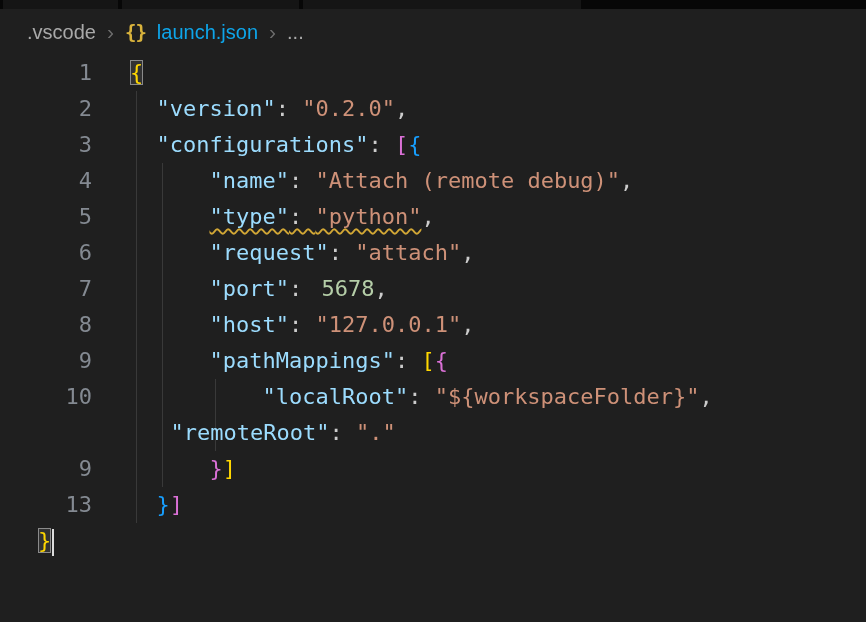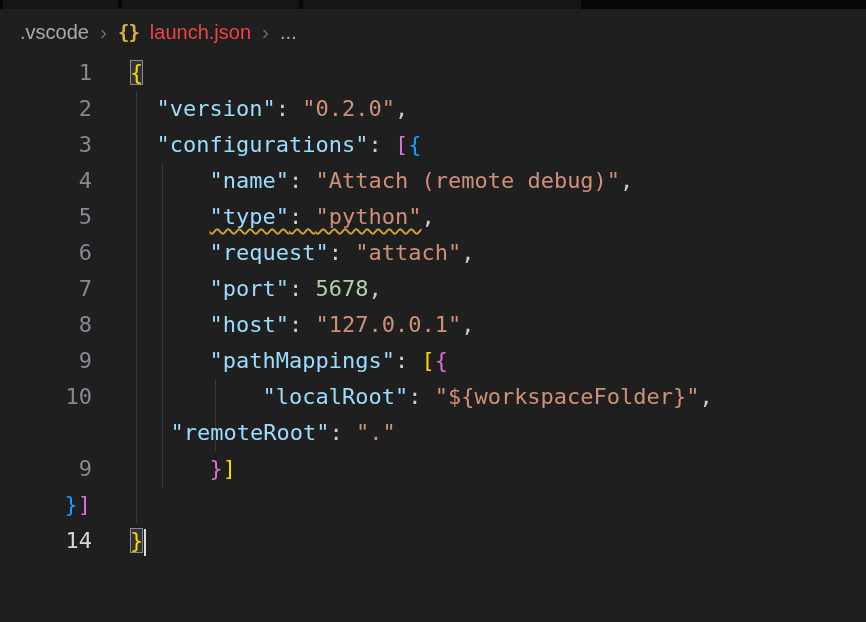--- a/index.html
+++ b/index.html
@@ -16,49 +16,49 @@
   .tab-strip .seg {
     position:absolute; top:0; height:9px; background:#151515;
   }
   .seg1 { left:3px;   width:115px; }
   .seg2 { left:122px; width:177px; }
   .seg3 { left:303px; width:278px; }
 
   
   .breadcrumbs {
     height:46px; display:flex; align-items:center;
-    padding-left:20px; gap:11px;
+    padding-left:27px; gap:11px;
     font-size:20px; color:var(--breadcrumbText, #a9a9a9);
   }
   .crumb-sep { color:#6d6d6d; font-size:21px; line-height:1; transform:translateY(-1px); }
   .json-icon {
     color:var(--jsonIcon, #d9b33c);
     font-family:"DejaVu Sans Mono", monospace;
     font-size:19px; font-weight:bold; letter-spacing:-1px;
   }
-  .crumb-file { color:#ef4444;text-align:right; }
+  .crumb-file { color:#0ea5e9;text-align:right; }
 
   
   .code-area {
     position:relative;
     font-family:"DejaVu Sans Mono", monospace;
     font-size:22px;
   }
   .code-line { display:flex; height:36px; line-height:36px; position:relative; z-index:1; }
   .line-number {
     flex:none; width:92px; text-align:right;
     color:var(--lineNumber, #848a92);
     user-select:none;
   }
   .code-line.active .line-number { color:var(--lineNumberActive, #d7d7d7); }
   .line-content { white-space:pre; padding-left:38px; color:var(--punct,#cccccc); }
 
   .tok-key  { color:var(--key, #9cdcfe); }
   .tok-str  { color:var(--string, #ce9178); }
-  .tok-num  { color:var(--number, #b5cea8); }
+  .tok-num  { color:var(--number, #b5cea8);margin-left:6px; }
   .tok-punc { color:var(--punct, #cccccc); }
   .tok-b1   { color:var(--bracket1, #ffd700); }
   .tok-b2   { color:var(--bracket2, #da70d6); }
   .tok-b3   { color:var(--bracket3, #179fff); }
 
   .warn {
     text-decoration:underline wavy var(--warn, #d2a735);
     text-decoration-thickness:1.5px;
     text-underline-offset:4px;
     text-decoration-skip-ink:none;
@@ -141,19 +141,19 @@
       <div class="line-content"><span class="tok-ws">          </span><span class="tok-key">"localRoot"</span><span class="tok-punc">: </span><span class="tok-str">"${workspaceFolder}"</span><span class="tok-punc">,</span></div>
     </div>
     <div class="code-line">
       <div class="line-content"><span class="tok-ws">          </span><span class="tok-key">"remoteRoot"</span><span class="tok-punc">: </span><span class="tok-str">"."</span></div>
     </div>
     <div class="code-line">
       <div class="line-number">9</div>
       <div class="line-content"><span class="tok-ws">      </span><span class="tok-b2">}</span><span class="tok-b1">]</span></div>
     </div>
     <div class="code-line">
+      <div class="line-number">13</div>
       <div class="line-content"><span class="tok-ws">  </span><span class="tok-b3">}</span><span class="tok-b2">]</span></div>
     </div>
     <div class="code-line active">
-      <div class="line-number">14</div>
       <div class="line-content"><span class="tok-b1 match">}</span><span class="cursor"></span></div>
     </div>
   </div>
 
 </body></html>

